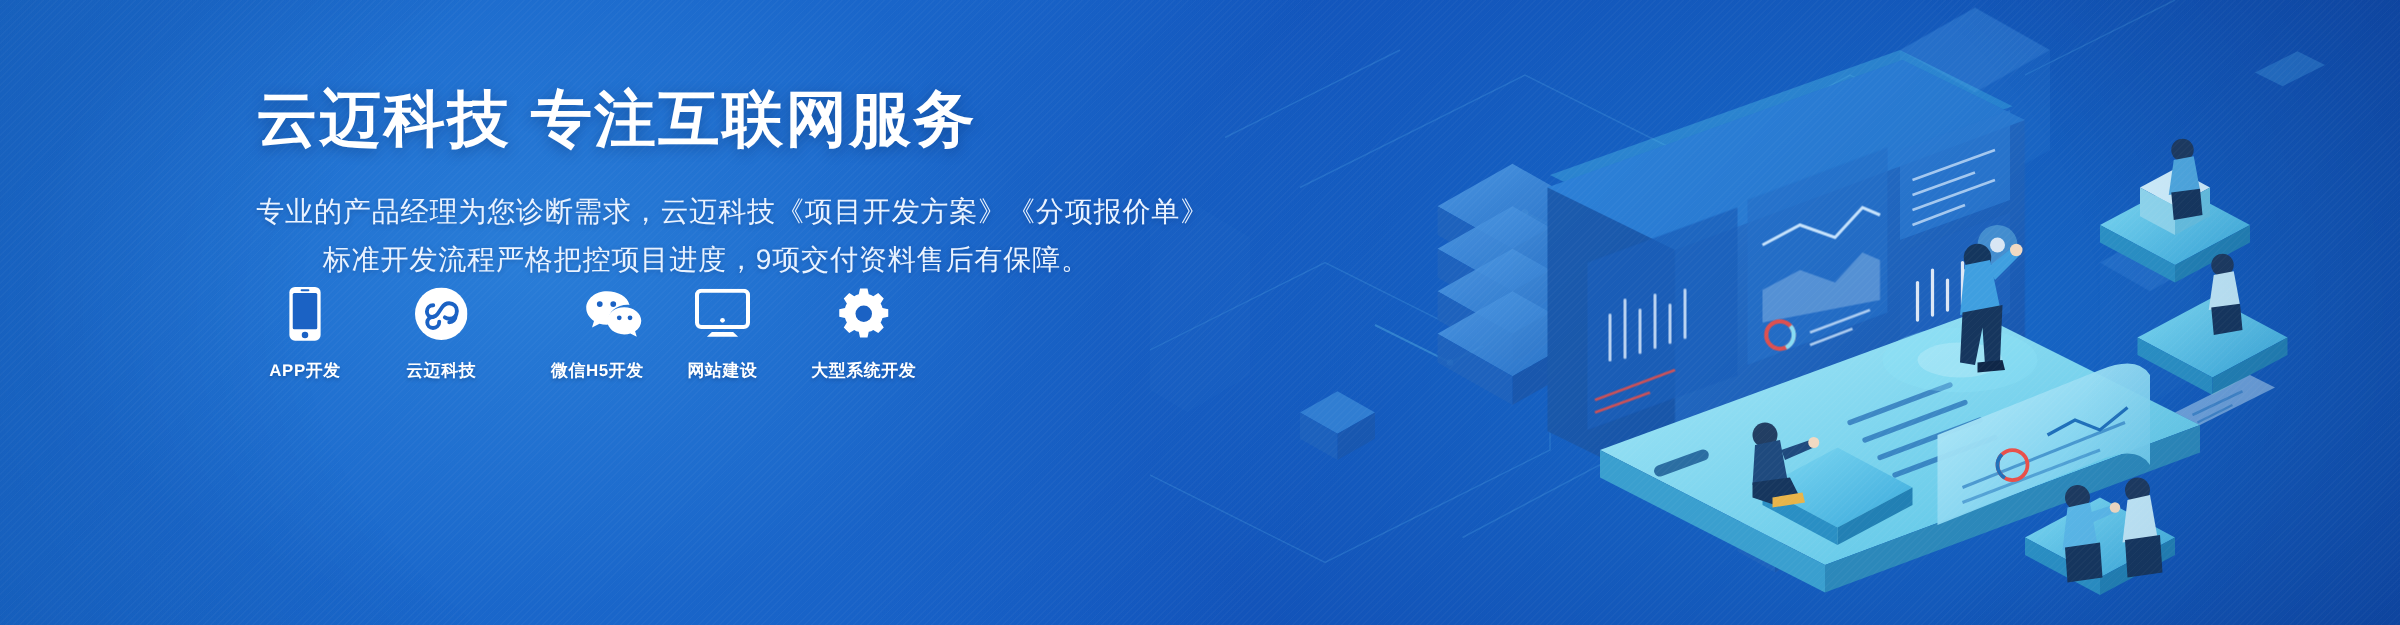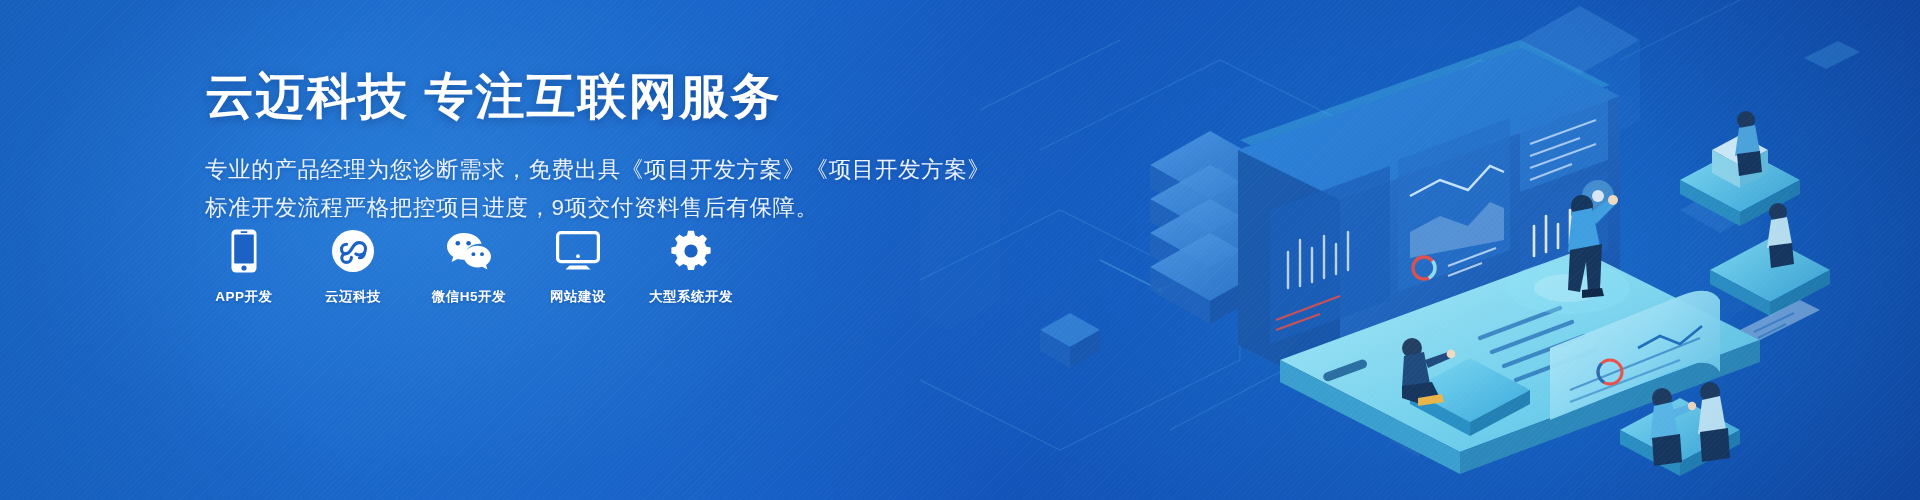--- a/index.html
+++ b/index.html
@@ -31,21 +31,21 @@
   .headline{
     color:#ffffff;font-size:49px;font-weight:bold;letter-spacing:2px;
     line-height:1.18;margin:0 0 26px 0;white-space:nowrap;
     text-shadow:0 2px 10px rgba(4,32,82,0.35);
   }
   .sub{
     color:#eaf3ff;font-size:22.5px;line-height:1.62;margin:0;
     letter-spacing:0.6px;white-space:nowrap;
     text-shadow:0 1px 4px rgba(4,32,82,0.28);
   }
-  .sub.line2{margin-top:2px;}
+  .sub.line2{margin-top:2px;text-align:center;}
   
   .icons{position:absolute;left:205px;top:228px;display:flex;align-items:flex-start;}
   .icon-item{
     width:auto;text-align:center;margin-right:24px;
     display:flex;flex-direction:column;align-items:center;
   }
   .icon-item:last-child{margin-right:15px;}
   .icon-box{height:46px;display:flex;align-items:center;justify-content:center;margin-bottom:14px;}
   .icon-label{
     color:#ffffff;font-size:13.5px;font-weight:bold;letter-spacing:0.5px;white-space:nowrap;
@@ -333,21 +333,21 @@
         <path d="M884 58 L918 41 L940 52 L906 69 Z" fill="#3d93de" opacity="0.5"></path>
       </g>
     </svg>
   </div>
 
   <div class="texture"></div>
   <div class="vignette"></div>
 
   <div class="copy">
     <h1 class="headline">云迈科技 专注互联网服务</h1>
-    <p class="sub line1">专业的产品经理为您诊断需求，免费出具《项目开发方案》《项目开发方案》</p>
+    <p class="sub line1">专业的产品经理为您诊断需求，云迈科技《项目开发方案》《分项报价单》</p>
     <p class="sub line2">标准开发流程严格把控项目进度，9项交付资料售后有保障。</p>
   </div>
 
   <div class="icons">
 
     <div class="icon-item" style="width:78px;text-align:center;">
       <div class="icon-box">
         <svg width="26" height="44" viewBox="0 0 26 44" fill="#ffffff" xmlns="http://www.w3.org/2000/svg">
           <rect x="0.5" y="0.5" width="25" height="43" rx="4.5" fill="#ffffff"></rect>
           <rect x="3.2" y="5.4" width="19.6" height="29" rx="1.2" fill="#1b62c4"></rect>
@@ -363,21 +363,21 @@
         <svg width="42" height="42" viewBox="0 0 42 42" xmlns="http://www.w3.org/2000/svg">
           <circle cx="21" cy="21" r="21" fill="#ffffff"></circle>
           <path d="M14.6 14.2c-2.9 0-5.1 2.2-5.1 5.0 0 2.6 1.8 4.4 4.3 4.4 2.2 0 3.6-1.3 4.7-3.0l2.9-4.4c1.4-2.1 3.2-3.6 5.9-3.6 3.6 0 6.2 2.7 6.2 6.2 0 3.6-2.5 6.2-6.0 6.2-1.4 0-2.6-0.4-3.6-1.1" fill="none" stroke="#1b62c4" stroke-width="3.1" stroke-linecap="round"></path>
           <path d="M27.4 27.8c2.9 0 5.1-2.2 5.1-5.0" fill="none" stroke="#1b62c4" stroke-width="3.1" stroke-linecap="round"></path>
           <path d="M14.3 23.6c-2.6 0-4.5 1.9-4.5 4.4 0 2.5 2.0 4.4 4.6 4.4 2.8 0 5.0-2.2 5.0-5.0" fill="none" stroke="#1b62c4" stroke-width="3.1" stroke-linecap="round"></path>
         </svg>
       </div>
       <div class="icon-label">云迈科技</div>
     </div>
 
-    <div class="icon-item" style="width:92px;">
+    <div class="icon-item" style="width:92px;align-items:flex-end;">
       <div class="icon-box">
         <svg width="48" height="40" viewBox="0 0 48 40" xmlns="http://www.w3.org/2000/svg">
           <path d="M18.5 2C9.4 2 2 8.0 2 15.4c0 4.2 2.4 7.9 6.2 10.3L6.6 31l6.0-3.1c1.8 0.5 3.8 0.8 5.9 0.8 0.6 0 1.2 0 1.8-0.1-0.4-1.1-0.6-2.2-0.6-3.4 0-6.9 6.8-12.4 15.2-12.4 0.6 0 1.1 0 1.7 0.1C35.1 6.5 27.6 2 18.5 2z" fill="#ffffff"></path>
           <circle cx="12.8" cy="12.2" r="2.3" fill="#1b62c4"></circle>
           <circle cx="23.6" cy="12.2" r="2.3" fill="#1b62c4"></circle>
           <path d="M46 25.6c0-6.0-6.1-10.9-13.6-10.9S18.8 19.6 18.8 25.6c0 6.0 6.1 10.9 13.6 10.9 1.7 0 3.4-0.3 4.9-0.7l5.1 2.6-1.3-4.4c3.1-2.0 4.9-5.0 4.9-8.4z" fill="#ffffff"></path>
           <circle cx="28.4" cy="23.2" r="1.9" fill="#1b62c4"></circle>
           <circle cx="37.0" cy="23.2" r="1.9" fill="#1b62c4"></circle>
         </svg>
       </div>

